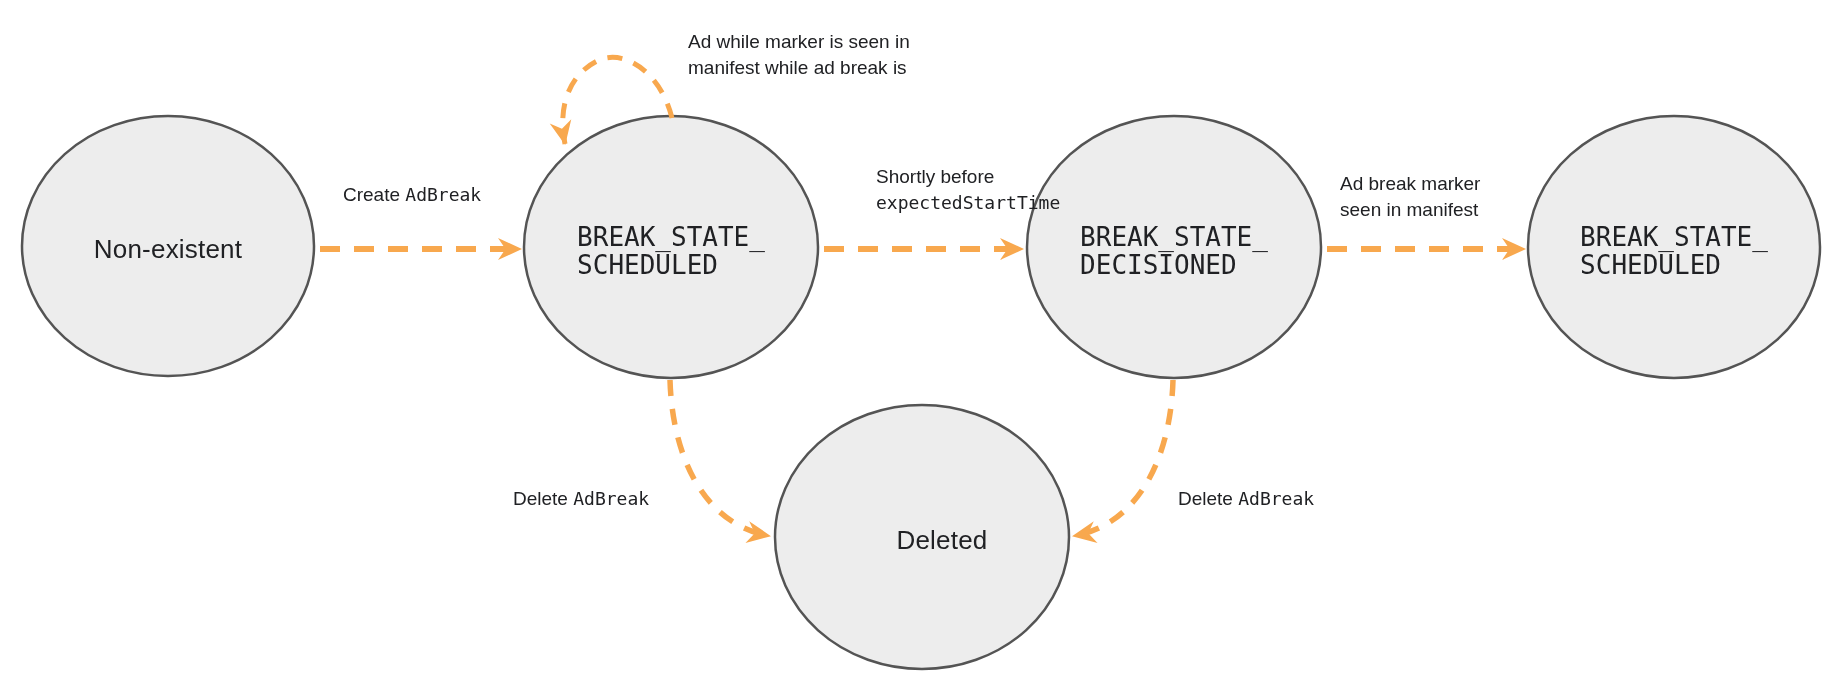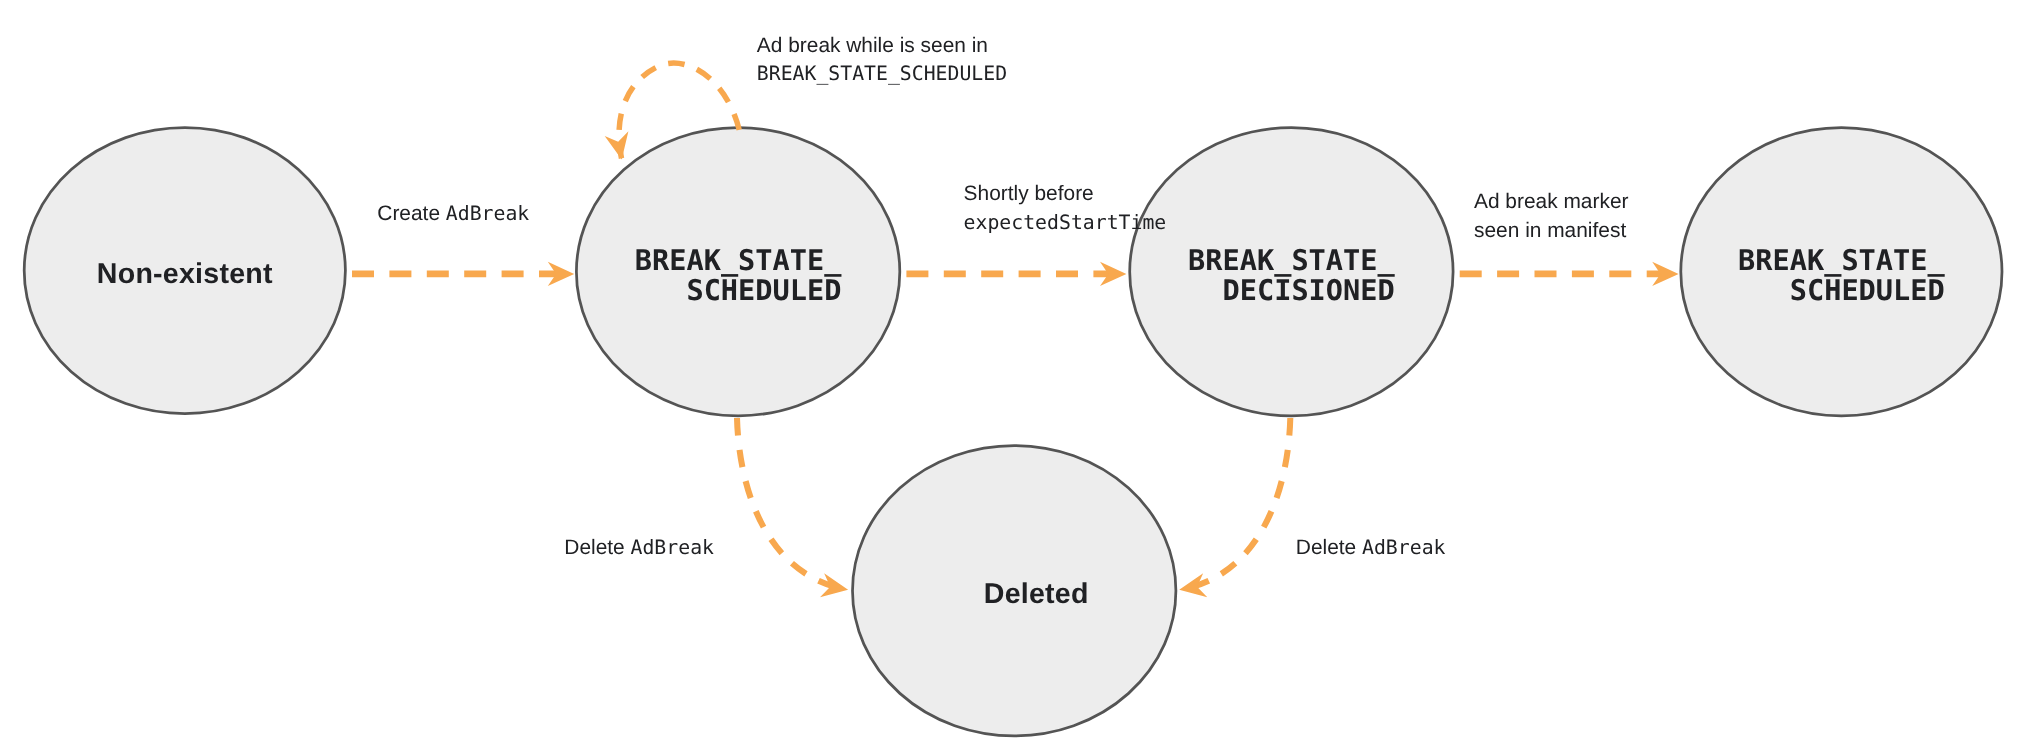--- a/index.html
+++ b/index.html
@@ -25,22 +25,22 @@
     stroke-width: 6;
     stroke-dasharray: 20 14;
   }
   .edge.curve { stroke-width: 5.5; stroke-dasharray: 16 13; }
   .edge.loop  { stroke-width: 5;   stroke-dasharray: 15 12; }
   marker path { fill: var(--arrow, #f8a84e); }
 
   .node-label {
     position: absolute;
     transform: translate(-50%, -50%);
-    text-align: right;
-    font-weight: bold;
+    text-align: left;
+    font-weight: normal;
     color: var(--text, #202124);
     white-space: nowrap;
   }
   .state-sans { font-size: 26px; letter-spacing: 0.2px; }
   .state-mono {
     font-family: "DejaVu Sans Mono", monospace;
     font-size: 26px;
     line-height: 28px;
   }
   .edge-label {
@@ -103,22 +103,22 @@
 
   <div class="node-label state-sans" style="left:942px; top:540px;">
     <span>Deleted</span>
   </div>
 
   <div class="edge-label" style="left:343px; top:182px;">
     <span>Create </span><span class="mono">AdBreak</span>
   </div>
 
   <div class="edge-label" style="left:688px; top:29px;">
-    <div>Ad break while is seen in</div>
-    <div class="code">BREAK_STATE_SCHEDULED</div>
+    <div>Ad while marker is seen in</div>
+    <div>manifest while ad break is</div>
   </div>
 
   <div class="edge-label" style="left:828px; top:164px;margin-left:48px;">
     <div>Shortly before</div>
     <div class="code">expectedStartTime</div>
   </div>
 
   <div class="edge-label" style="left:1340px; top:171px;">
     <div>Ad break marker</div>
     <div>seen in manifest</div>

